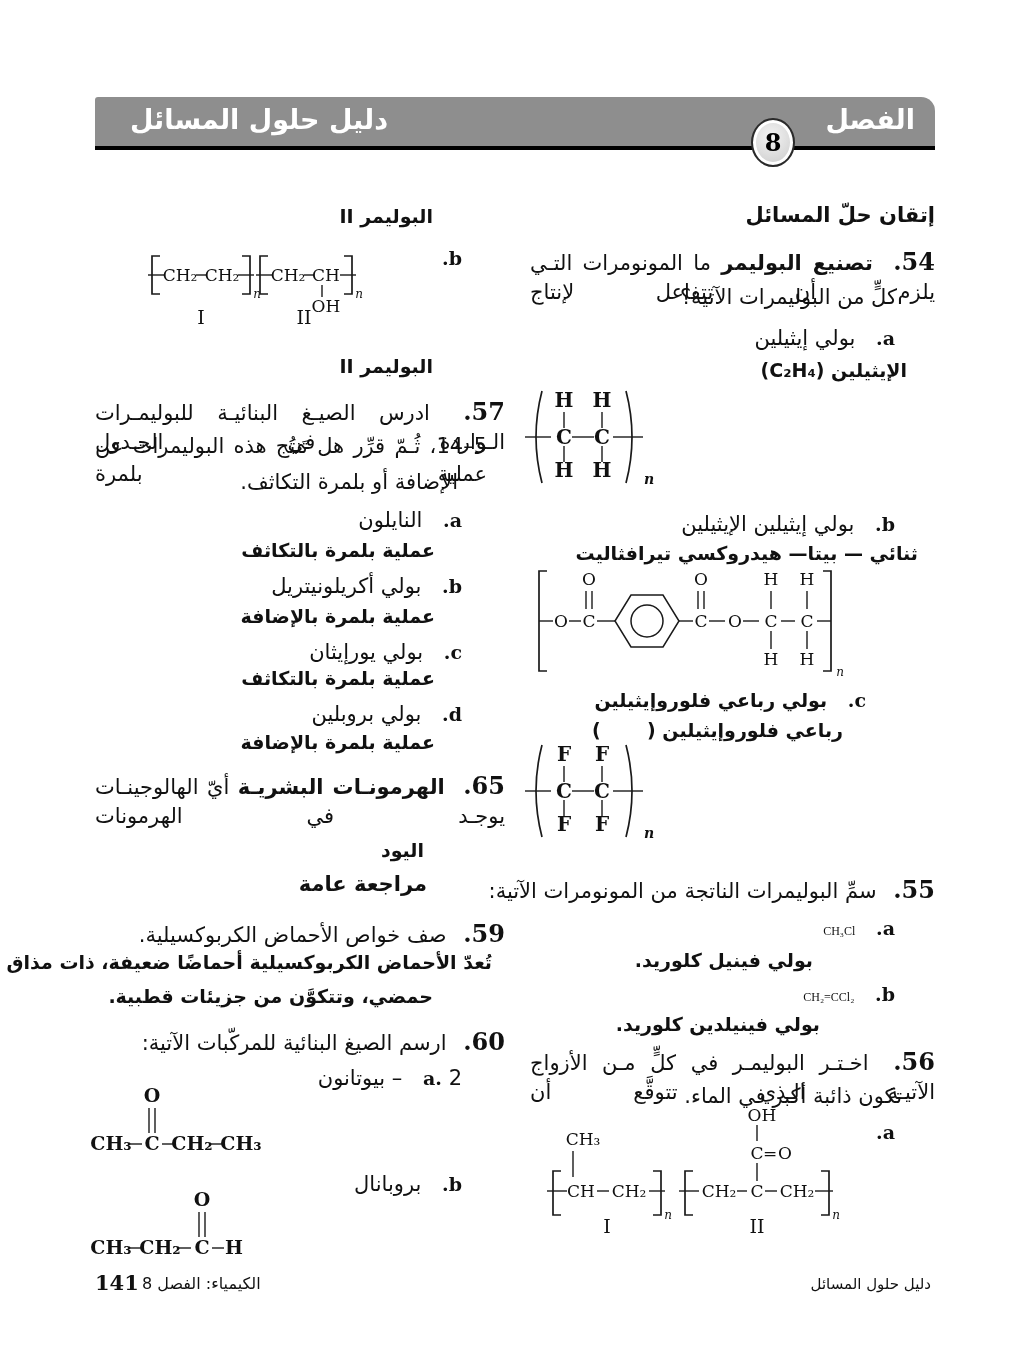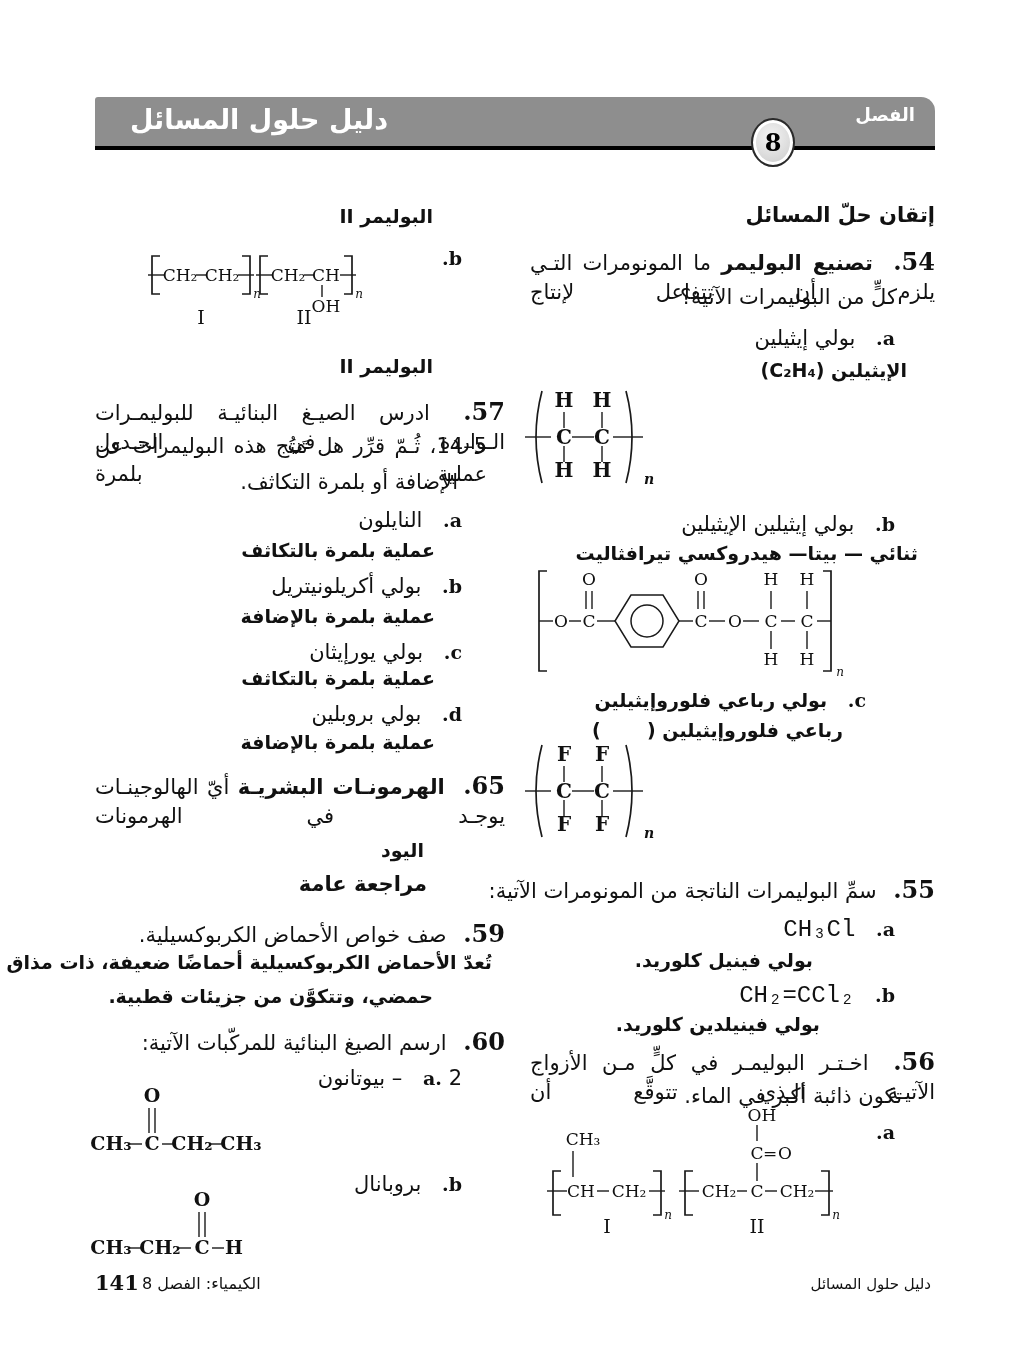--- a/index.html
+++ b/index.html
@@ -5,21 +5,21 @@
   html,body{margin:0;padding:0;background:#fff;}
   .page{position:relative;width:1016px;height:1346px;background:#ffffff;overflow:hidden;
         font-family:"DejaVu Sans",sans-serif;direction:rtl;color:#111;}
   .abs{position:absolute;}
   .ar{font-size:21px;white-space:nowrap;line-height:1.35;}
   .just{white-space:normal;text-align:justify;text-align-last:justify;}
   .hsec{font-size:21px;font-weight:bold;white-space:nowrap;}
   .ans{font-size:19px;font-weight:bold;white-space:nowrap;line-height:1.3;}
   .num{font-family:"DejaVu Serif",serif;font-weight:bold;font-size:24px;margin-left:10px;}
   .mk{font-family:"DejaVu Serif",serif;font-weight:bold;font-size:19px;margin-left:14px;}
-  .formula{font-family:Liberation Mono, monospace;font-size:24px;direction:ltr;unicode-bidi:isolate;}
+  .formula{font-family:Liberation Serif, serif;font-size:12px;direction:ltr;unicode-bidi:isolate;}
   .blead{font-weight:bold;}
   
   .hbar{background:#8e8e8e;border-radius:3px 14px 0 0;}
   .hline{background:#000;}
   .htitle{color:#fff;font-weight:bold;font-size:27px;white-space:nowrap;}
   .badge{width:40px;height:45px;border-radius:50%;background:radial-gradient(circle at 45% 38%,#f4f4f4,#c7c7c7);
          border:2px solid #2a2a2a;box-shadow:inset 0 0 0 3px #ffffff;display:flex;align-items:center;justify-content:center;
          font-family:"DejaVu Serif",serif;font-weight:bold;font-size:24px;color:#000;z-index:3;}
   
   .pagenum{font-family:"DejaVu Serif",serif;font-weight:bold;font-size:21px;}
@@ -38,21 +38,21 @@
   .rlabel{font-family:"DejaVu Serif",serif;font-size:19px;text-anchor:middle;fill:#111;}
 </style>
 </head>
 <body>
 
 <div class="page">
 
   <div class="abs hbar" style="left:95px;top:97px;width:840px;height:49px;"></div>
   <div class="abs hline" style="left:95px;top:146px;width:840px;height:4px;"></div>
   <div class="abs htitle" style="left:130px;top:104px;">دليل حلول المسائل</div>
-  <div class="abs htitle" style="right:101px;top:104px;font-size:18px;">الفصل</div>
+  <div class="abs htitle" style="right:101px;top:104px;font-size:27px;">الفصل</div>
   <div class="abs badge" style="left:751px;top:118px;">
       <span>8</span>
     </div>
 
   <div class="abs hsec" style="right:81px;top:203px;">إتقان حلّ المسائل</div>
 
   <div class="abs ar just" style="left:530px;right:81px;top:246px;">
     <span class="num">54.</span>
     <span class="blead">تصنيع البوليمر</span>
     <span>ما المونومرات التـي يلزم أن تتفاعل لإنتاج</span>

